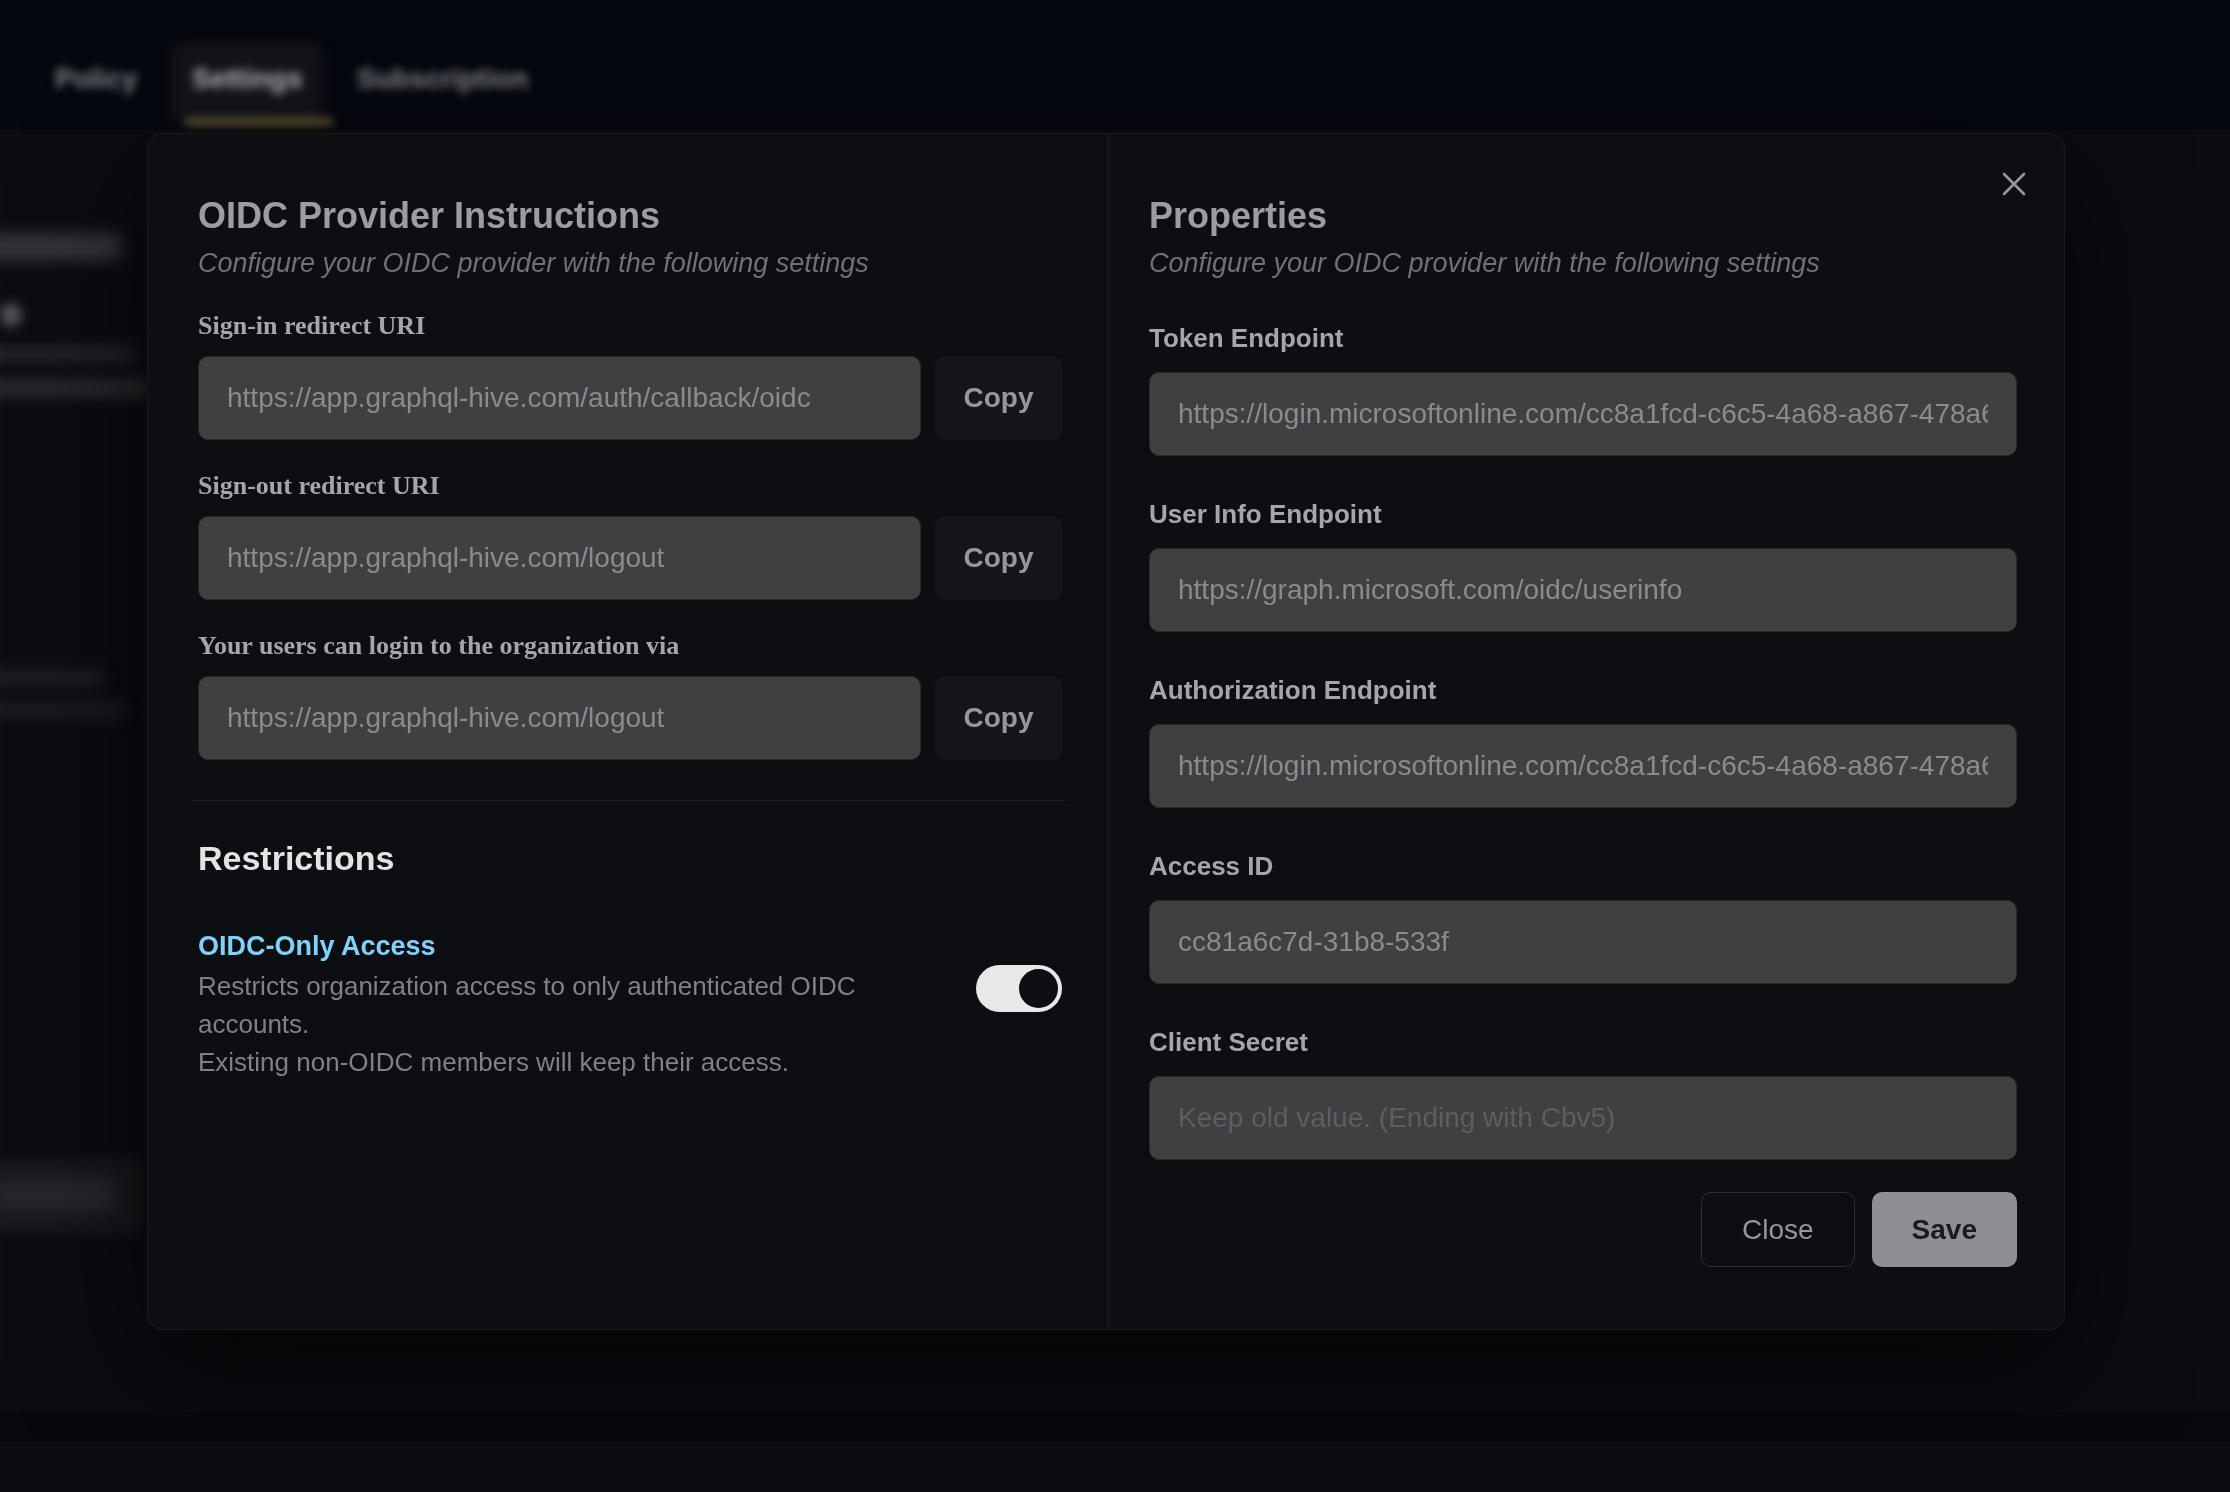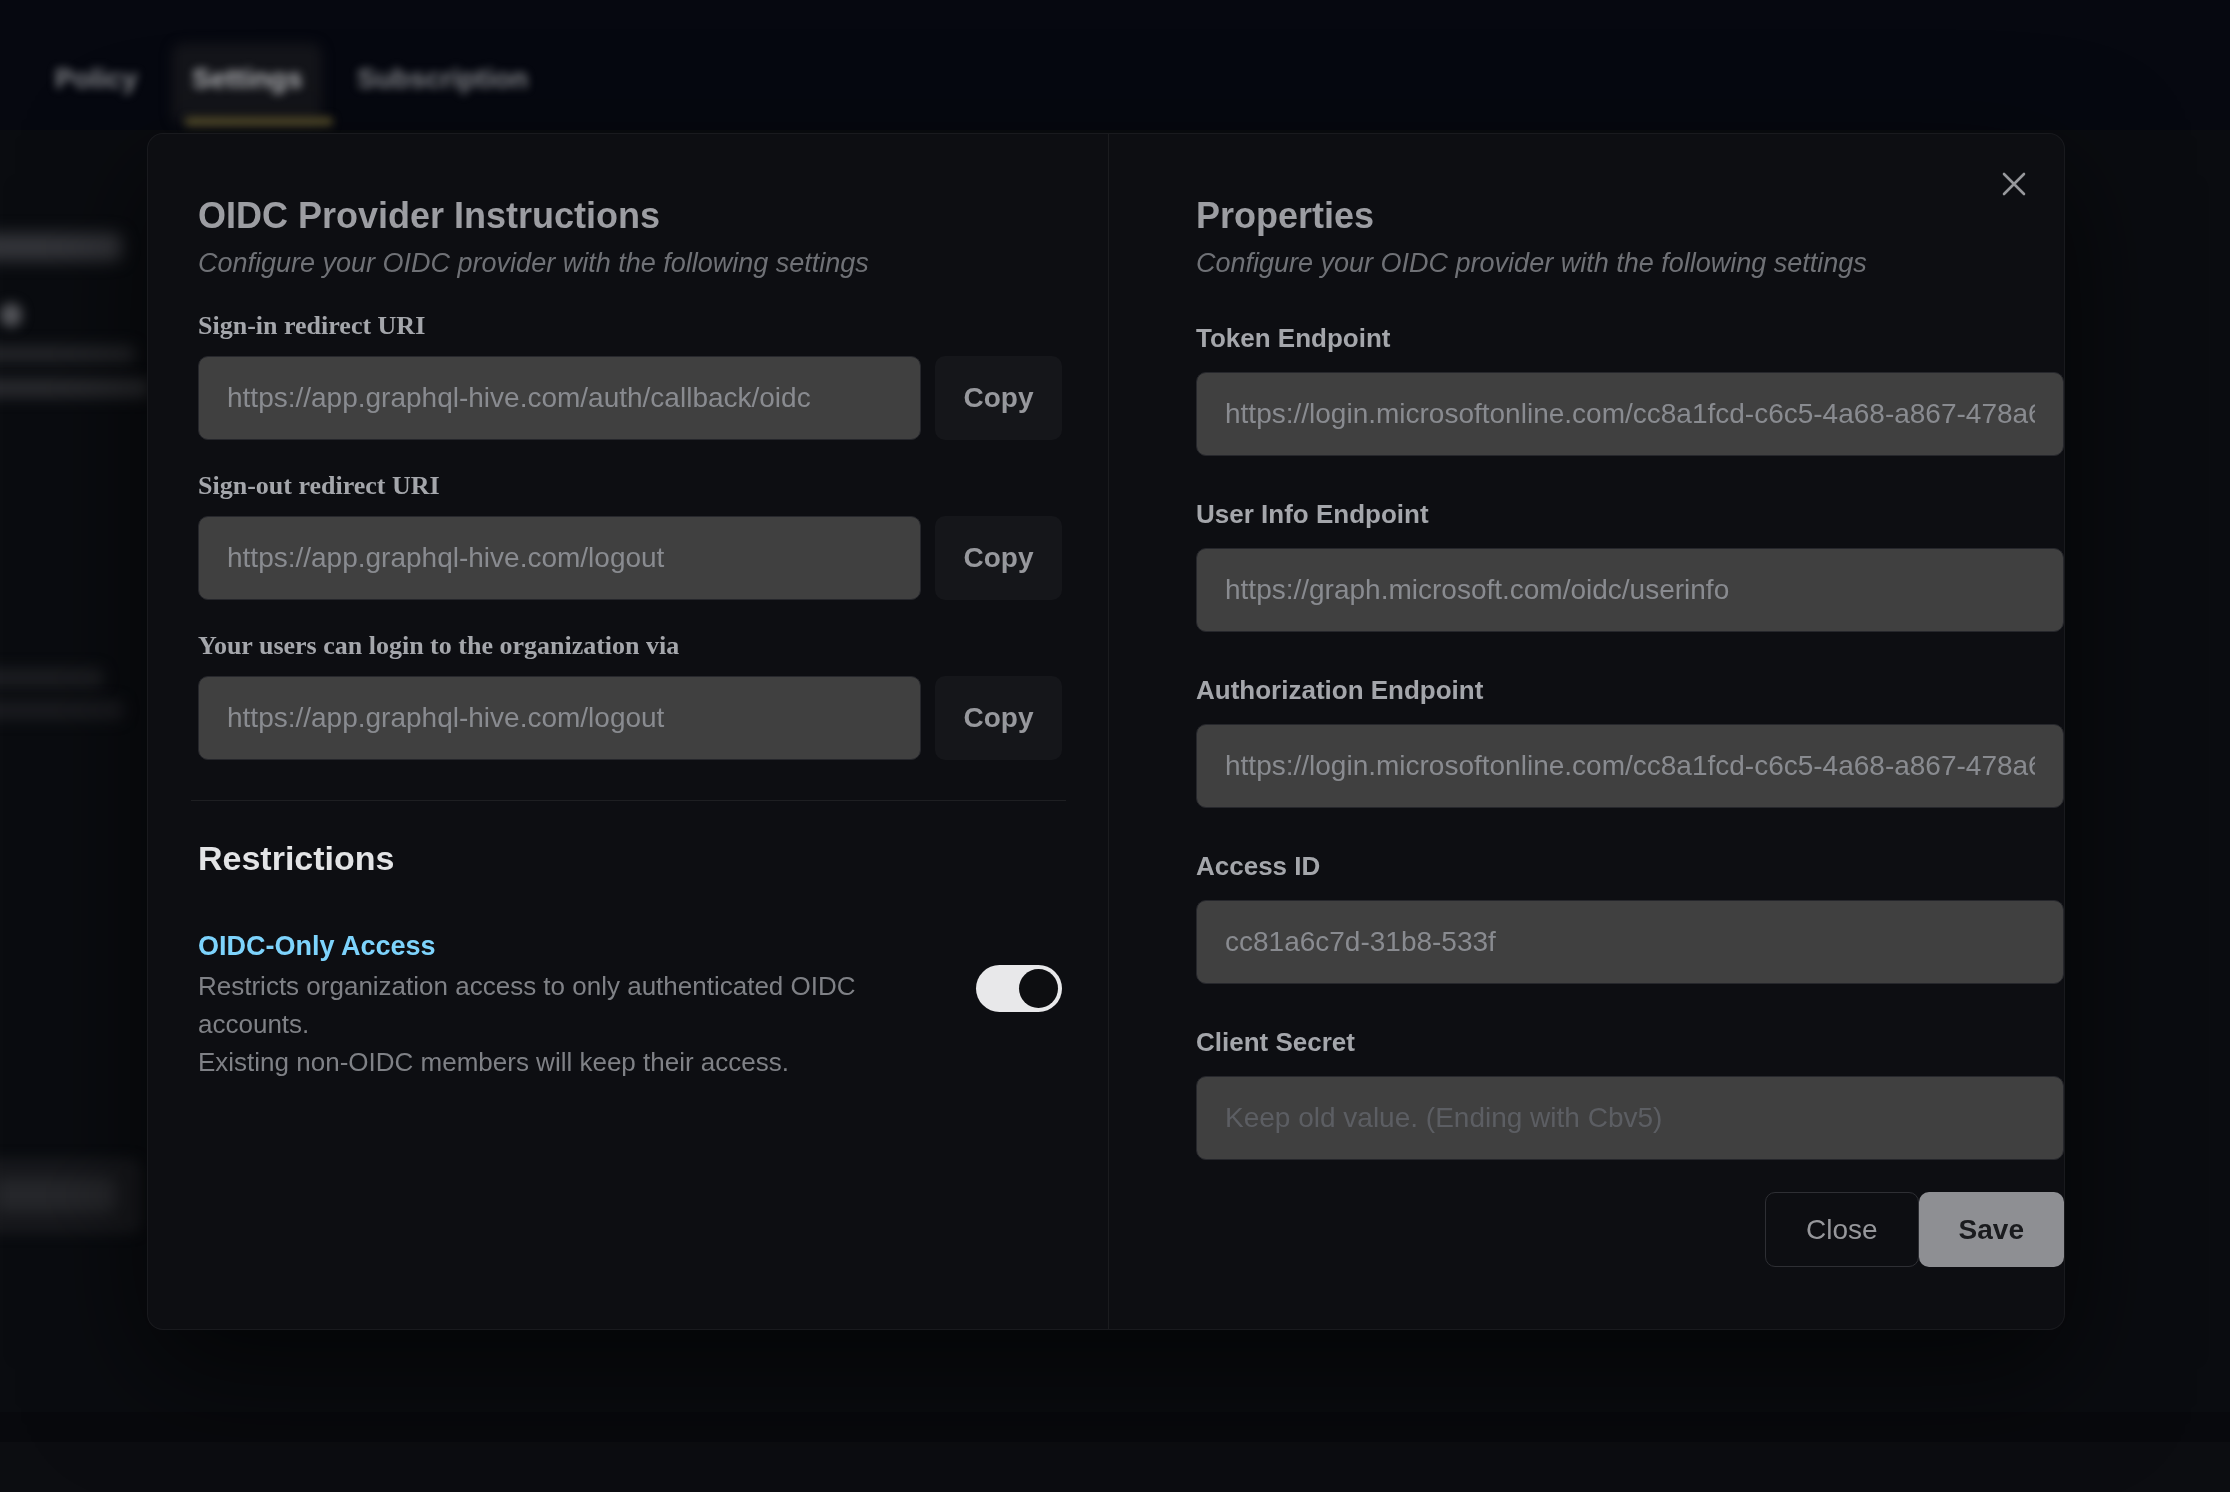--- a/index.html
+++ b/index.html
@@ -32,21 +32,21 @@
   .footer-band { position:absolute; left:0; top:1442px; width:100%; height:50px; background:#0c0d11; }
 
   
   .modal { position:absolute; left:147px; top:133px; width:1918px; height:1197px;
            background:#0d0e12; border:1px solid rgba(255,255,255,0.05); border-radius:16px;
            box-shadow:0 40px 120px rgba(0,0,0,0.65); }
   .vdivider { position:absolute; left:960px; top:0; bottom:0; width:1px;
               background:rgba(255,255,255,0.06); }
   .col { position:absolute; top:0; }
   .col-left  { left:50px;  width:864px; padding-top:60px; }
-  .col-right { left:1048px; width:868px; padding-top:60px; }
+  .col-right { left:1001px; width:868px; padding-top:60px; }
 
   .modal-title { font-size:36px; font-weight:600; color:#9c9da2; line-height:44px; }
   .modal-subtitle { margin-top:8px; font-size:27px; color:#6f7176; line-height:34px;font-style:italic; }
 
   .field-label { display:block; font-size:26px; font-weight:600; color:#a4a6ab;
                  line-height:32px; }
   .col-left  .field-label { margin-top:30px; margin-bottom:14px;font-family:Liberation Serif, serif; }
   .col-right .field-label { margin-top:42px; margin-bottom:18px; }
 
   .text-input { display:block; width:100%; height:84px; background:#404040;
@@ -69,21 +69,21 @@
                         line-height:42px; }
   .restriction-row { position:relative; margin-top:50px; }
   .restriction-label { font-size:27px; font-weight:700; color:#7dd3fc; line-height:34px; }
   .restriction-desc { margin-top:4px; font-size:26px; color:#7f8186; line-height:38px;
                       max-width:700px; }
   .switch { position:absolute; right:0; top:36px; width:86px; height:47px;
             background:#e8e8ea; border-radius:24px; cursor:pointer; }
   .switch .knob { position:absolute; right:4px; top:4px; width:39px; height:39px;
                   border-radius:50%; background:#0d0e11; }
 
-  .actions { margin-top:32px; display:flex; justify-content:flex-end; }
+  .actions { margin-top:32px; display:flex; justify-content:flex-end; gap:17px; }
   .btn { height:75px; border-radius:10px; font-size:28px; font-weight:500; cursor:pointer;
          font-family:"Liberation Sans","DejaVu Sans",sans-serif; padding:0 40px; }
   .btn-close { background:transparent; border:1px solid #2e2f34; color:#96979b; }
   .btn-save  { background:#8e8f93; border:none; color:#1a1b1e; font-weight:700; }
 
   .close-x { position:absolute; top:34px; right:34px; width:32px; height:32px;
              background:transparent; border:none; cursor:pointer; padding:0; }
   .close-x svg { display:block; }
 </style>
 </head>

